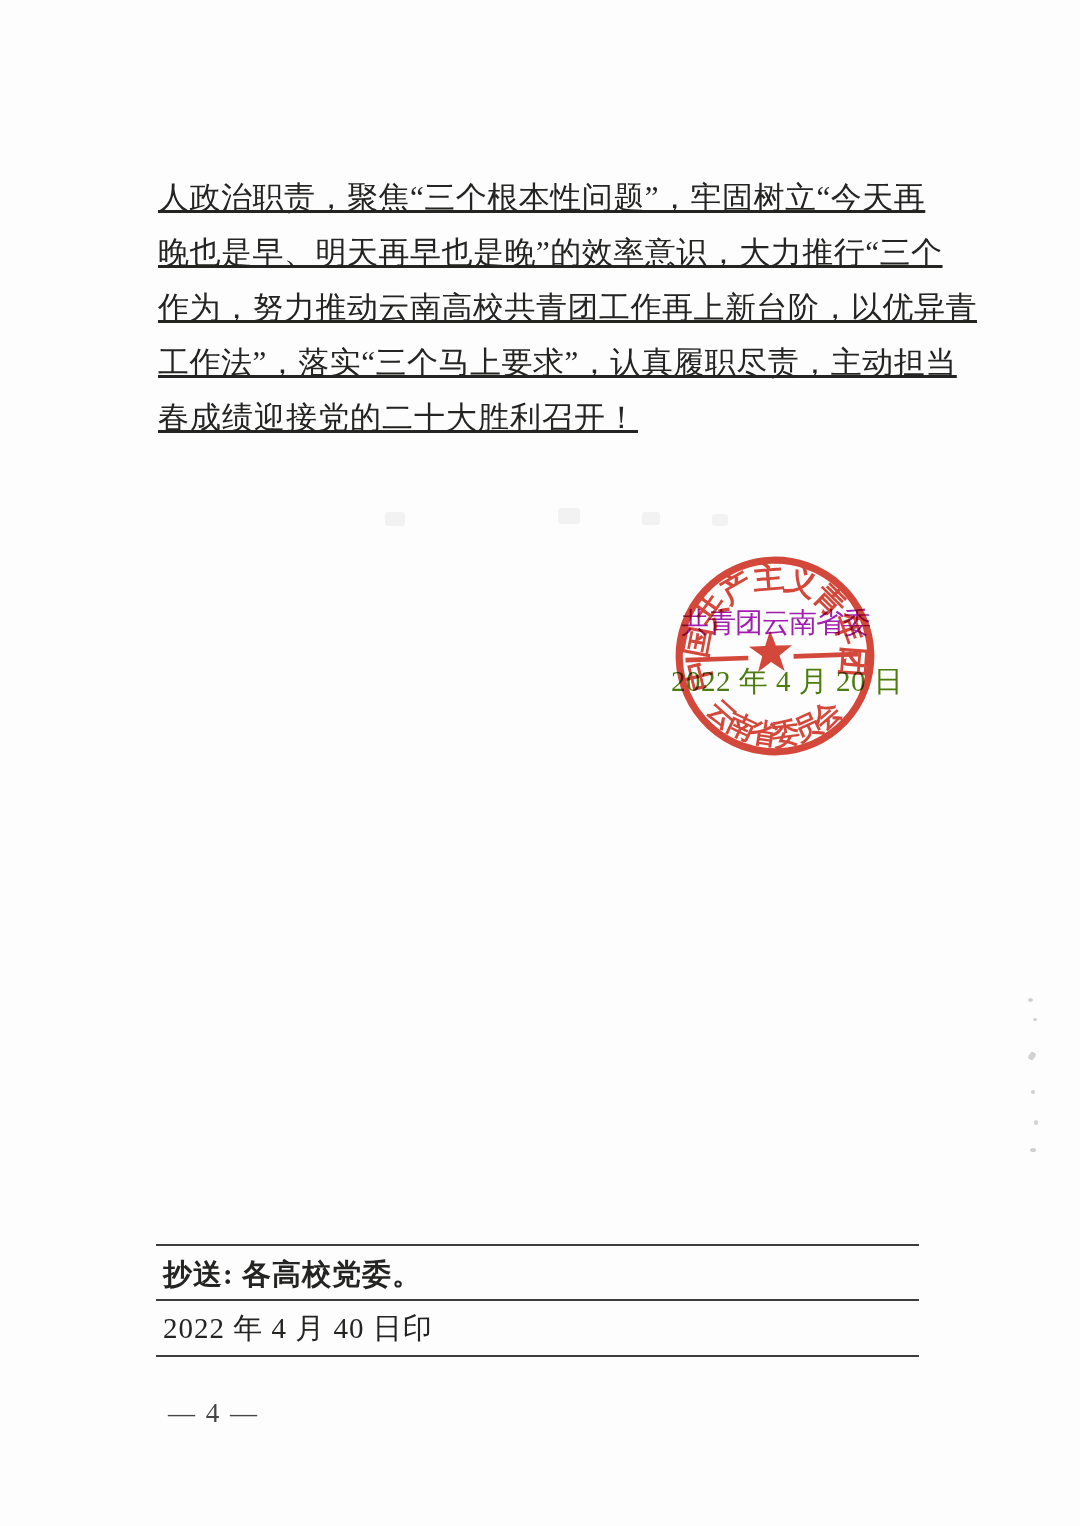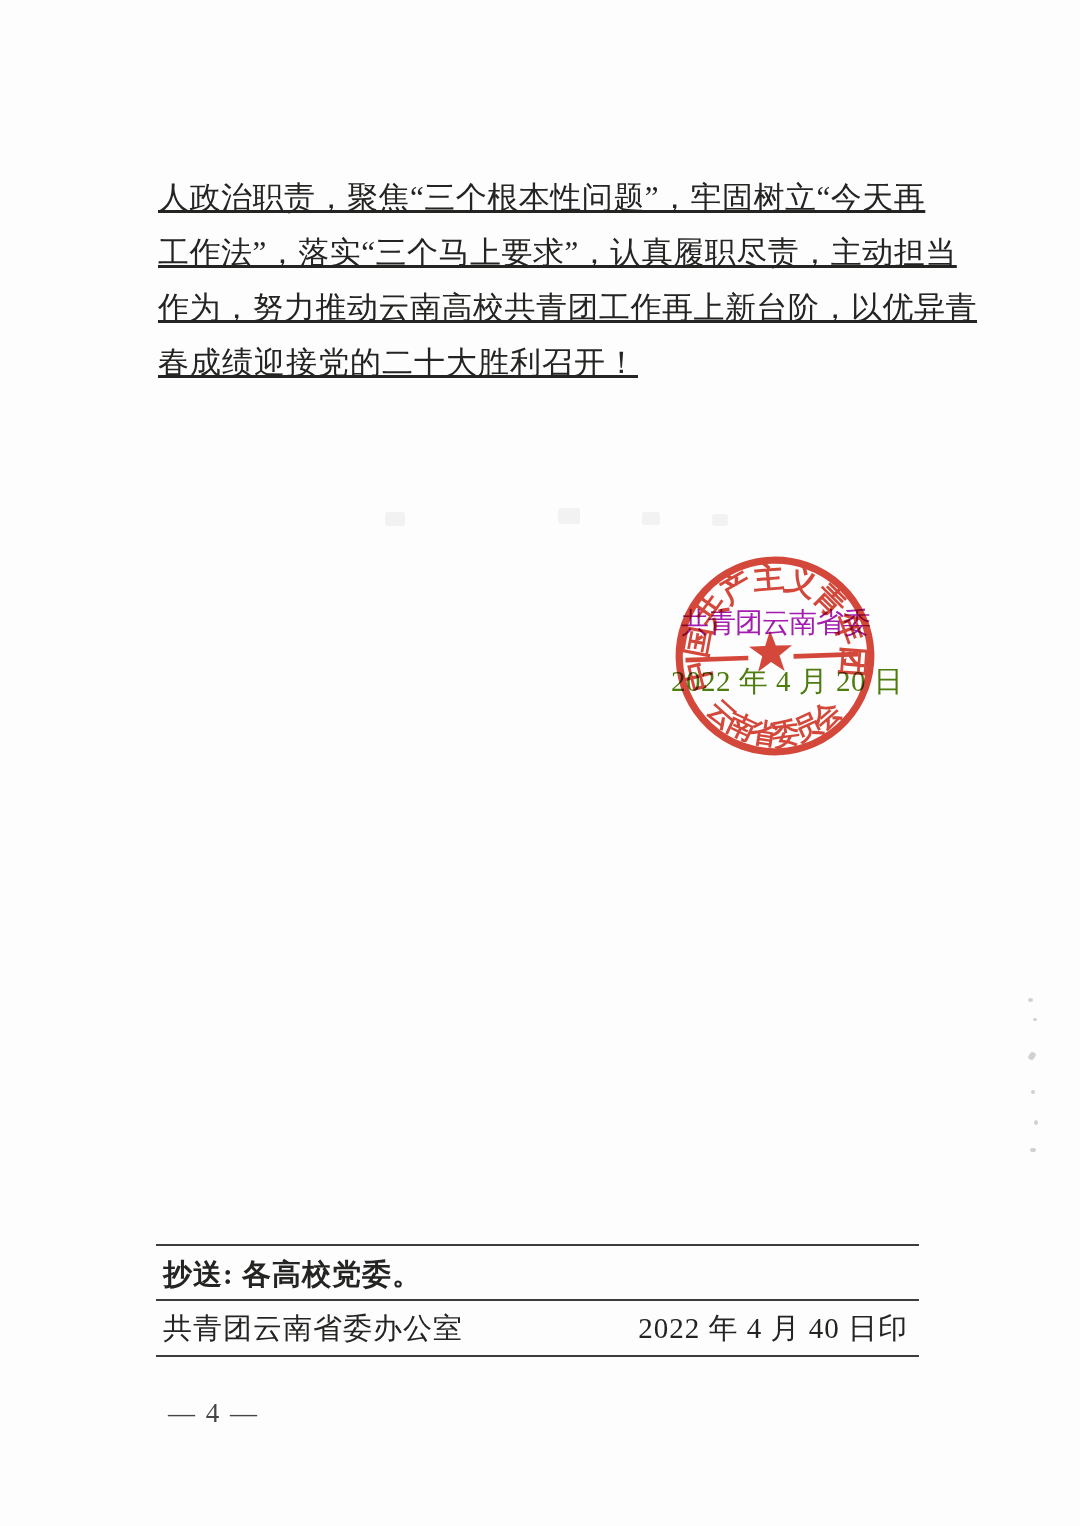--- a/index.html
+++ b/index.html
@@ -60,22 +60,23 @@
   .smudge { position:absolute; background:rgba(170,170,178,0.13); border-radius:3px; }
   .speck  { position:absolute; background:rgba(110,110,120,0.30); border-radius:50%; }
 </style>
 </head>
 <body>
 
 <div class="page">
 
   <div class="para">
     <div class="body-line">人政治职责，聚焦“三个根本性问题”，牢固树立“今天再</div>
+    <div class="body-line">晚也是早、明天再早也是晚”的效率意识，大力推行“三个</div>
+    <div class="body-line">作为，努力推动云南高校共青团工作再上新台阶，以优异青</div>
     <div class="body-line">工作法”，落实“三个马上要求”，认真履职尽责，主动担当</div>
-    <div class="body-line">作为，努力推动云南高校共青团工作再上新台阶，以优异青</div>
     <div class="body-line last">春成绩迎接党的二十大胜利召开！</div>
   </div>
 
   <div class="smudge" style="left:385px; top:512px; width:20px; height:14px;"></div>
   <div class="smudge" style="left:558px; top:508px; width:22px; height:16px;"></div>
   <div class="smudge" style="left:642px; top:512px; width:18px; height:13px;"></div>
   <div class="smudge" style="left:712px; top:514px; width:16px; height:12px;"></div>
 
   <div class="sig-org">共青团云南省委</div>
   <div class="sig-date">2022 年 4 月 20 日</div>
@@ -103,20 +104,19 @@
   <div class="speck" style="left:1033px; top:1018px; width:4px; height:3px;"></div>
   <div class="speck" style="left:1029px; top:1052px; width:6px; height:8px; transform:rotate(35deg); border-radius:2px;"></div>
   <div class="speck" style="left:1031px; top:1090px; width:4px; height:4px;"></div>
   <div class="speck" style="left:1034px; top:1120px; width:4px; height:5px;"></div>
   <div class="speck" style="left:1030px; top:1148px; width:6px; height:4px;"></div>
 
   <div class="rule rule-1"></div>
   <div class="cc-line">抄送: 各高校党委。</div>
   <div class="rule rule-2"></div>
   <div class="office-row">
-    <span>共青团云南省委办公室</span>
     <span>2022 年 4 月 40 日印</span>
   </div>
   <div class="rule rule-3"></div>
 
   <div class="page-number">— 4 —</div>
 
 </div>
 
 </body></html>

